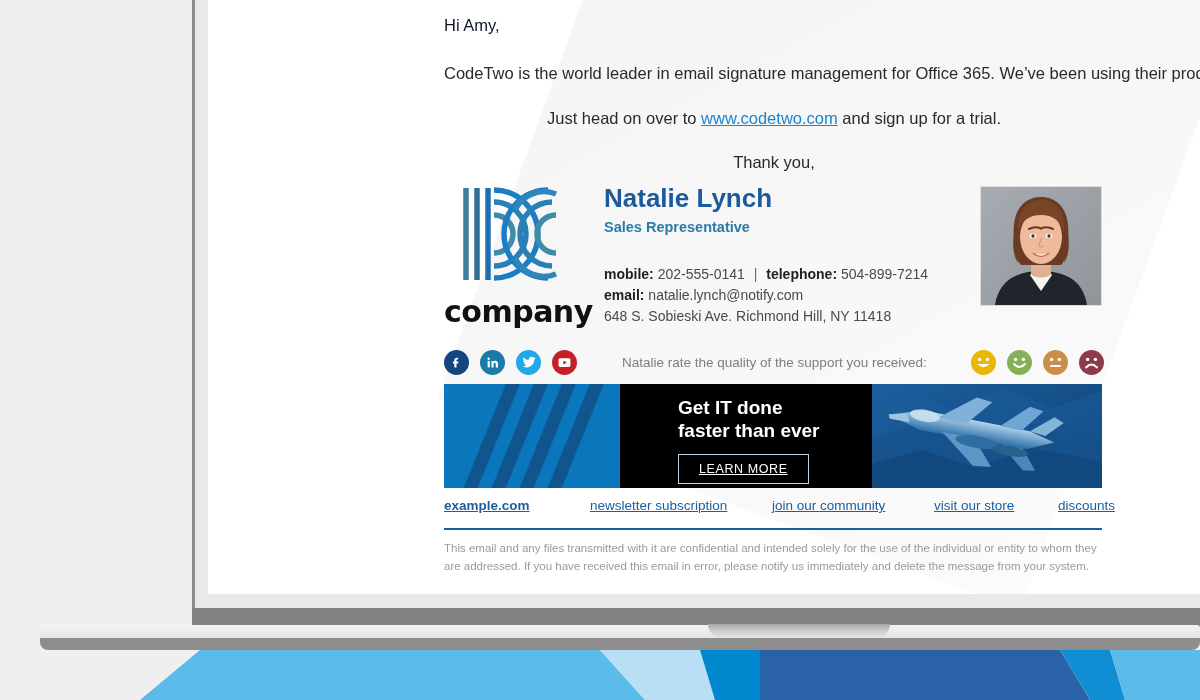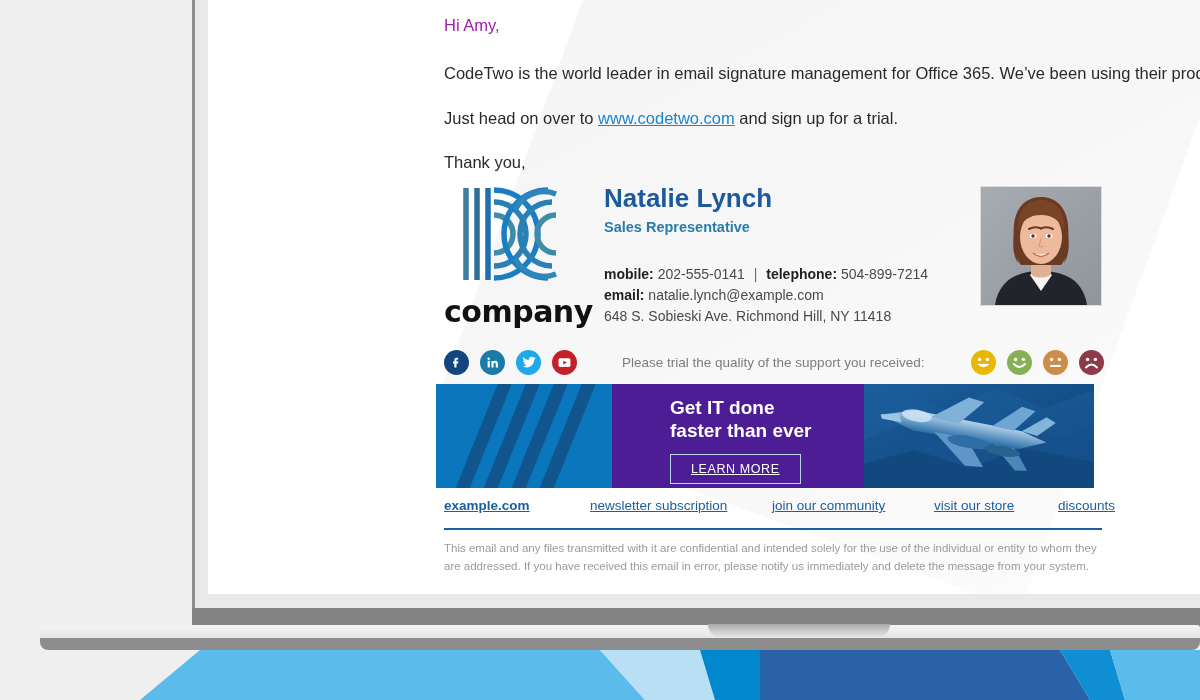--- a/index.html
+++ b/index.html
@@ -45,23 +45,23 @@
     position:absolute;left:708px;top:624px;width:182px;height:14px;
     background:linear-gradient(#a8a8a8 0%,#d2d2d2 60%,#e7e7e7 100%);
     border-radius:0 0 60px 60px;
   }
 
   
   #email{
     position:absolute;left:236px;top:0;width:660px;
     color:#262626;
   }
-  .greeting{font-size:16.5px;line-height:1.45;margin:22px 0 0 0;color:#a21caf;}
+  .greeting{font-size:16.5px;line-height:1.45;margin:22px 0 0 0;color:#0f172a;}
   .para{font-size:16.5px;line-height:1.38;margin:24px 0 0 0;color:#2a2a2a;white-space:nowrap;}
-  .para2{margin-top:22px;}
+  .para2{margin-top:22px;text-align:center;}
   .link-blue{color:#1b84d0;}
 
   
   #signature{position:absolute;left:236px;top:186px;width:660px;}
   #sig-top{display:flex;align-items:flex-start;}
 
   #logo-col{width:150px;flex:0 0 150px;padding-top:6px;}
   #logo-mark{width:115px;height:100px;margin-left:16px;}
   #logo-word{
     font-size:30px;font-weight:700;letter-spacing:-.5px;color:#111;
@@ -95,22 +95,22 @@
   .rate-text{font-size:13.5px;color:#7d7d7d;margin-left:34px;flex:1 1 auto;}
   .faces{display:flex;align-items:center;gap:11px;}
   .face{width:25px;height:25px;border-radius:50%;position:relative;flex:0 0 auto;}
   .f-happy{background:#e9b706;}
   .f-smile{background:#86b055;}
   .f-meh{background:#cc8c4a;}
   .f-sad{background:#8e3a48;}
 
   
   #banner{
-    position:absolute;left:228px;top:392px;width:658px;height:104px;
-    overflow:hidden;background:#4c1d95;
+    position:absolute;left:236px;top:392px;width:658px;height:104px;
+    overflow:hidden;background:#000000;
   }
   #banner-left{position:absolute;left:0;top:0;width:176px;height:104px;background:#0a76bc;}
   .stripe{position:absolute;top:-30px;width:13px;height:170px;background:#11558f;transform:rotate(22deg);}
   #banner-right{position:absolute;right:0;top:0;width:230px;height:104px;overflow:hidden;}
   #jet-photo{position:absolute;inset:0;}
   .banner-txt{position:absolute;left:234px;top:13px;}
   .banner-h{color:#fff;font-size:19px;font-weight:700;line-height:1.2;margin:0;}
   #learn-more{
     margin-top:11px;display:inline-block;padding:7px 20px;border:1px solid #b9d4e8;
     color:#fff;font-size:12.5px;letter-spacing:.6px;background:transparent;
@@ -191,21 +191,21 @@
           <div class="sig-contact">
             <div>
               <b>mobile:</b>
               <span>202-555-0141</span>
               <span class="sep">|</span>
               <b>telephone:</b>
               <span>504-899-7214</span>
             </div>
             <div>
               <b>email:</b>
-              <span>natalie.lynch@example.com</span>
+              <span>natalie.lynch@notify.com</span>
             </div>
             <div>648 S. Sobieski Ave. Richmond Hill, NY 11418</div>
           </div>
         </div>
 
         <div id="photo-col">
           <div id="photo">
             <svg viewBox="0 0 120 118" width="120" height="118">
               <defs>
                 <linearGradient id="bgw" x1="0" y1="0" x2="1" y2="1">
@@ -265,21 +265,21 @@
           <path d="M23 4.9c-.8.4-1.7.6-2.6.8.9-.6 1.6-1.5 2-2.5-.9.5-1.9.9-2.9 1.1-.8-.9-2-1.5-3.3-1.5-2.5 0-4.6 2.1-4.6 4.7 0 .4 0 .7.1 1C7.9 8.3 4.6 6.5 2.4 3.7c-.4.7-.6 1.5-.6 2.4 0 1.6.8 3 2.1 3.9-.8 0-1.5-.2-2.1-.6 0 2.3 1.6 4.2 3.7 4.6-.4.1-.8.2-1.2.2-.3 0-.6 0-.9-.1.6 1.9 2.3 3.2 4.3 3.3-1.6 1.2-3.6 2-5.7 2-.4 0-.7 0-1.1-.1 2 1.3 4.4 2 7 2 8.4 0 13-7 13-13v-.6c.9-.6 1.7-1.4 2.3-2.3z"></path>
         </svg>
       </a>
       <a href="#" class="soc soc-yt">
         <svg width="15" height="15" viewBox="0 0 24 24">
           <rect x="2.5" y="5" width="19" height="14" rx="2.5" fill="#fff"></rect>
           <polygon points="10,9 16,12 10,15" fill="#c4202a"></polygon>
         </svg>
       </a>
 
-      <span class="rate-text">Please trial the quality of the support you received:</span>
+      <span class="rate-text">Natalie rate the quality of the support you received:</span>
 
       <span class="faces">
         <span class="face f-happy">
           <svg width="25" height="25" viewBox="0 0 25 25">
             <circle cx="8.6" cy="9.4" r="1.7" fill="#fff"></circle>
               <circle cx="16.4" cy="9.4" r="1.7" fill="#fff"></circle>
             <path d="M6.3 14 q6.2 6.4 12.4 0 Z" fill="#fff"></path>
           </svg>
         </span>
         <span class="face f-smile">

